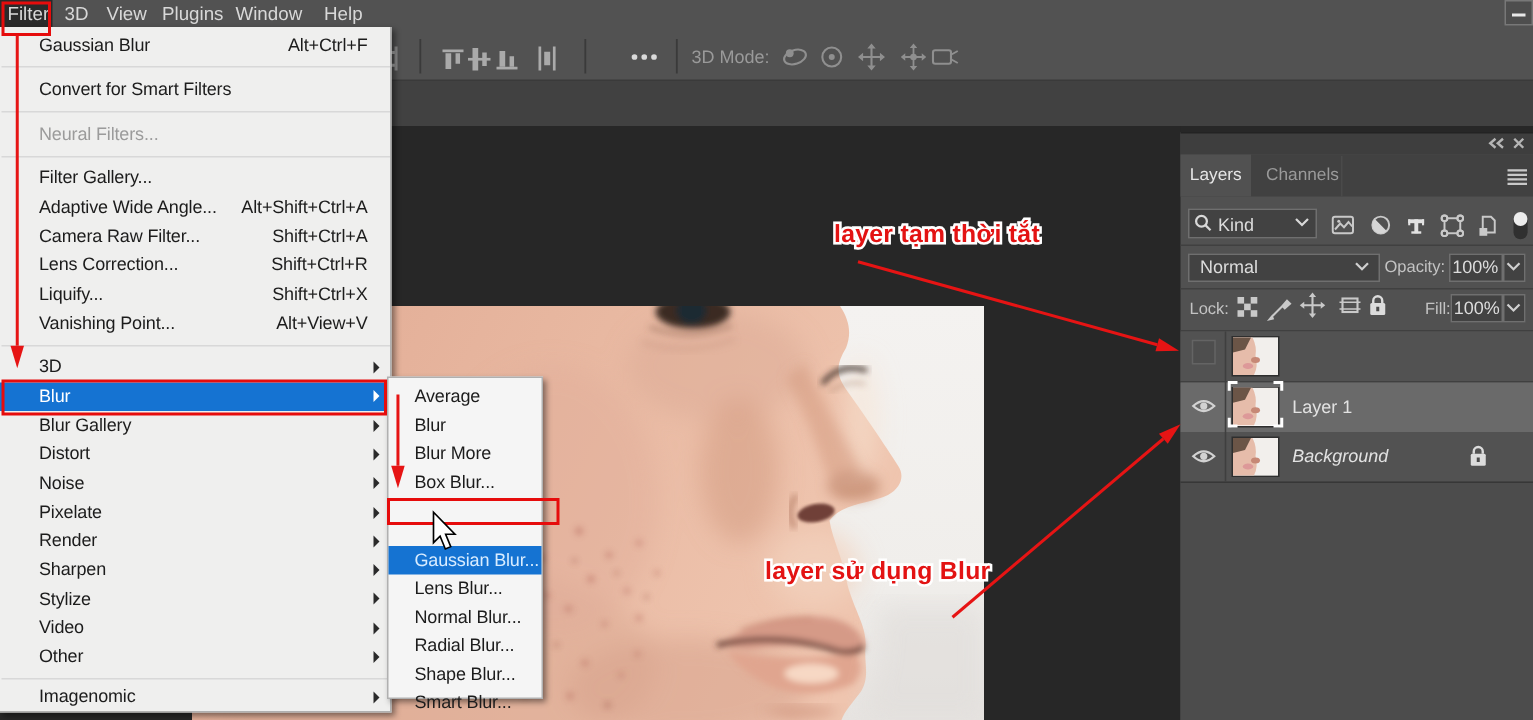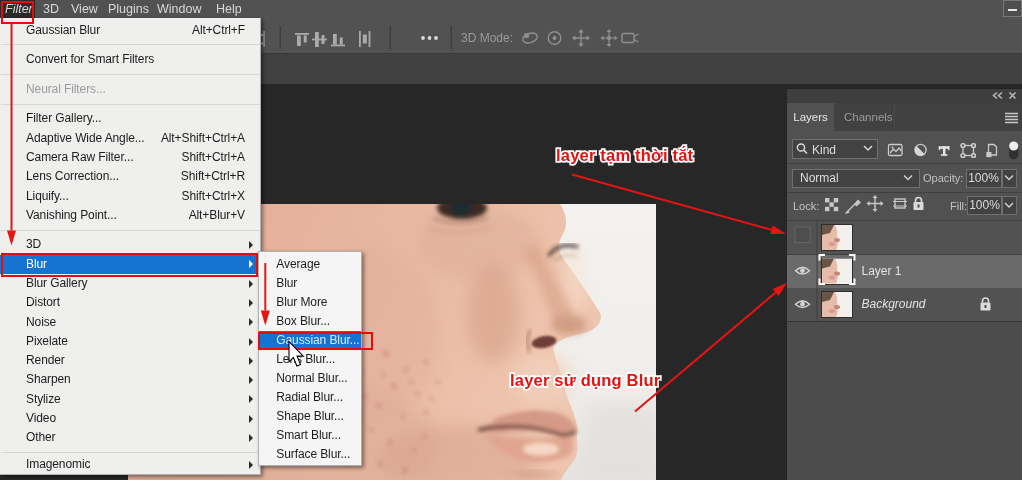--- a/index.html
+++ b/index.html
@@ -26,21 +26,21 @@
   .mi .ar { position:absolute; right:7.5px; top:5.7px; width:0; height:0;
      border-left:4.2px solid #2a2a2a; border-top:4px solid transparent; border-bottom:4px solid transparent; }
   .msep { height:1px; background:#d8d8d8; margin:4.6px 0 4.7px 1px; }
   .mi.sel { background:#1573d2; color:#fff; }
   .mi.sel .ar { border-left-color:#fff; }
   
   #submenu { position:absolute; left:257.5px; top:251px; width:104px; height:214.5px;
      background:#f5f5f5; border:1px solid #b0b0b0; box-shadow:2px 2px 4px rgba(0,0,0,0.45);
      padding-top:2.5px; z-index:6; font-size:12px; letter-spacing:-0.1px; color:#1c1c1c; }
   .si { height:19px; line-height:19px; padding-left:17.8px; white-space:nowrap; }
-  .si.sel { background:#1573d2; color:#d8ecff; }
+  .si.sel { background:#1573d2; color:#d8ecff;margin-top:33px; }
   
   .redbox { position:absolute; border:2.5px solid #e60c0c; z-index:8; }
   
   #panel { position:absolute; left:787px; top:88px; width:235px; height:392px; background:#515151; z-index:2;
      font-size:12px; color:#dcdcdc; }
   #ptop { position:absolute; left:0; top:0; width:235px; height:15px; background:#3e3e3e; border-top:1px solid #232323; }
   #ptabs { position:absolute; left:0; top:15px; width:235px; height:28px; background:#414141; }
   #tabL { position:absolute; left:0; top:0; width:47px; height:28px; background:#515151;
      line-height:28px; text-align:center; font-weight:normal; font-size:11.5px; color:#e6e6e6; }
   #tabC { position:absolute; left:57px; top:0; line-height:28px; color:#9a9a9a; font-size:11.5px; }
@@ -168,21 +168,21 @@
 
   <ellipse cx="201" cy="93" rx="4.5" ry="8.5" fill="#f8e6d6" filter="url(#b2)"></ellipse>
   <path d="M203,103 Q200,120 204,135" stroke="#d5a28c" stroke-width="2.5" fill="none" opacity="0.6" filter="url(#b2)"></path>
 
   <path d="M445,276 Q462,240 458,200 L528,200 L528,276 Z" fill="#e0ddda" opacity="0.65" filter="url(#b8)"></path>
 </svg>
 </div>
 
 <div id="menubar">
   <div id="filterbg"></div>
-  <span style="left:5px;font-style:italic;">Filter</span>
+  <span style="left:5px;">Filter</span>
   <span style="left:43px;">3D</span>
   <span style="left:71px;">View</span>
   <span style="left:108px;">Plugins</span>
   <span style="left:157px;">Window</span>
   <span style="left:216px;">Help</span>
   <div id="minbox">
       <div></div>
     </div>
 </div>
 <div id="toolbar">
@@ -239,21 +239,21 @@
   <div class="msep"></div>
   <div class="mi">Convert for Smart Filters</div>
   <div class="msep"></div>
   <div class="mi dis">Neural Filters...</div>
   <div class="msep"></div>
   <div class="mi">Filter Gallery...</div>
   <div class="mi">Adaptive Wide Angle...<span class="sc">Alt+Shift+Ctrl+A</span></div>
   <div class="mi">Camera Raw Filter...<span class="sc">Shift+Ctrl+A</span></div>
   <div class="mi">Lens Correction...<span class="sc">Shift+Ctrl+R</span></div>
   <div class="mi">Liquify...<span class="sc">Shift+Ctrl+X</span></div>
-  <div class="mi">Vanishing Point...<span class="sc">Alt+Blur+V</span></div>
+  <div class="mi">Vanishing Point...<span class="sc">Alt+View+V</span></div>
   <div class="msep"></div>
   <div class="mi">3D<span class="ar"></span></div>
   <div class="mi sel">Blur<span class="ar"></span></div>
   <div class="mi">Blur Gallery<span class="ar"></span></div>
   <div class="mi">Distort<span class="ar"></span></div>
   <div class="mi">Noise<span class="ar"></span></div>
   <div class="mi">Pixelate<span class="ar"></span></div>
   <div class="mi">Render<span class="ar"></span></div>
   <div class="mi">Sharpen<span class="ar"></span></div>
   <div class="mi">Stylize<span class="ar"></span></div>

